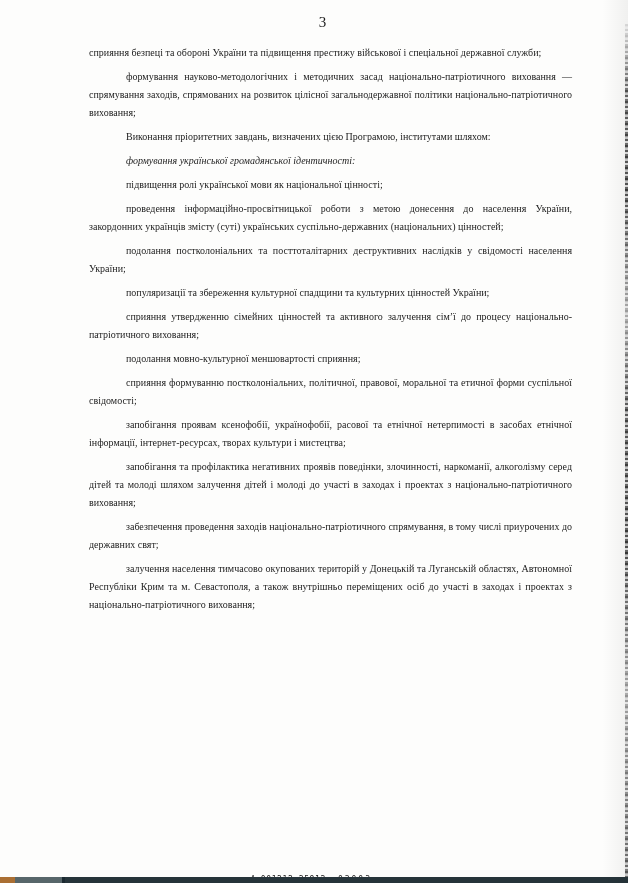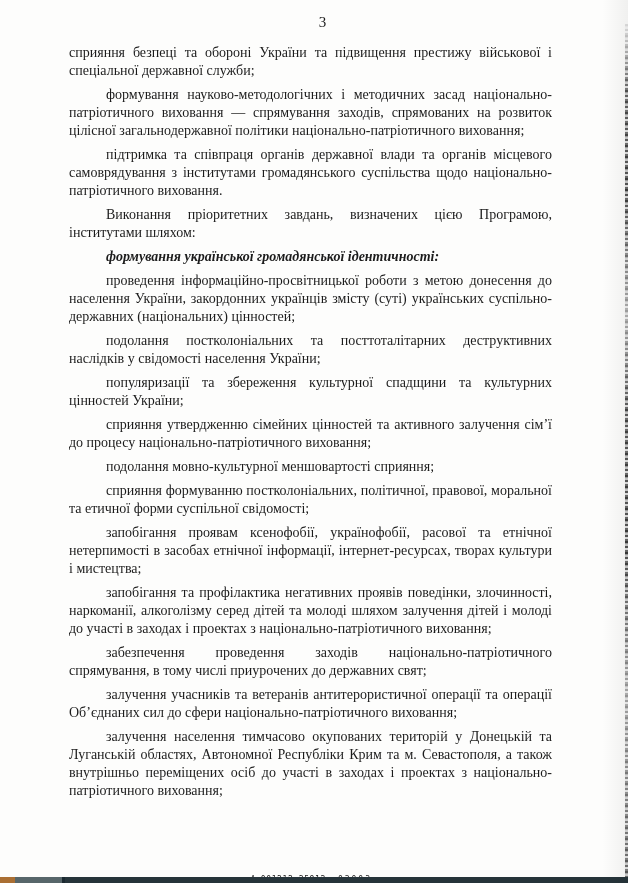--- a/index.html
+++ b/index.html
@@ -15,27 +15,27 @@
   .page::after{
     content:"";position:absolute;top:0;right:0;bottom:0;width:26px;
     background:linear-gradient(90deg,rgba(0,0,0,0) 0%,rgba(0,0,0,0.05) 100%);
     pointer-events:none;
   }
   .page-number{
     position:absolute;top:14px;left:81px;width:483px;
     text-align:center;font-size:15px;
   }
   .body-text{
-    position:absolute;top:44px;left:69px;width:483px;
-    font-size:14px;line-height:18px;text-align:justify;
+    position:absolute;top:44px;left:89px;width:483px;
+    font-size:10px;line-height:18px;text-align:justify;
     text-justify:inter-word;
   }
   .body-text p{margin:0 0 6px 0;}
   .body-text p.ind{text-indent:37px;}
-  .body-text p.em{font-style:italic;font-weight:700;}
+  .body-text p.em{font-style:italic;font-weight:400;}
   
   .barcode{position:absolute;left:250px;top:843px;width:122px;margin-top:32px;}
   .barcode-digits{
     display:flex;justify-content:space-between;
     font-family:"DejaVu Sans Mono",monospace;
     font-size:8px;line-height:10px;color:#222;
   }
   .bd-left{letter-spacing:0.6px;}
   .bd-right{letter-spacing:2px;}
   .barcode-bars{display:flex;gap:6px;height:22px;margin-top:1px;}
@@ -78,33 +78,32 @@
 </head>
 <body>
 
 <div class="page">
 
   <div class="page-number">3</div>
 
   <div class="body-text">
       <p>сприяння безпеці та обороні України та підвищення престижу військової і спеціальної державної служби;</p>
       <p class="ind">формування науково-методологічних і методичних засад національно-патріотичного виховання — спрямування заходів, спрямованих на розвиток цілісної загальнодержавної політики національно-патріотичного виховання;</p>
-      <p class="ind">підтримка та співпраця органів державної влади та органів місцевого самоврядування з інститутами громадянського суспільства щодо національно-патріотичного виховання.</p>
       <p class="ind">Виконання пріоритетних завдань, визначених цією Програмою, інститутами шляхом:</p>
       <p class="ind em">формування української громадянської ідентичності:</p>
+      <p class="ind">підвищення ролі української мови як національної цінності;</p>
       <p class="ind">проведення інформаційно-просвітницької роботи з метою донесення до населення України, закордонних українців змісту (суті) українських суспільно-державних (національних) цінностей;</p>
       <p class="ind">подолання постколоніальних та посттоталітарних деструктивних наслідків у свідомості населення України;</p>
       <p class="ind">популяризації та збереження культурної спадщини та культурних цінностей України;</p>
       <p class="ind">сприяння утвердженню сімейних цінностей та активного залучення сім’ї до процесу національно-патріотичного виховання;</p>
       <p class="ind">подолання мовно-культурної меншовартості сприяння;</p>
       <p class="ind">сприяння формуванню постколоніальних, політичної, правової, моральної та етичної форми суспільної свідомості;</p>
       <p class="ind">запобігання проявам ксенофобії, українофобії, расової та етнічної нетерпимості в засобах етнічної інформації, інтернет-ресурсах, творах культури і мистецтва;</p>
       <p class="ind">запобігання та профілактика негативних проявів поведінки, злочинності, наркоманії, алкоголізму серед дітей та молоді шляхом залучення дітей і молоді до участі в заходах і проектах з національно-патріотичного виховання;</p>
       <p class="ind">забезпечення проведення заходів національно-патріотичного спрямування, в тому числі приурочених до державних свят;</p>
-      <p class="ind">залучення учасників та ветеранів антитерористичної операції та операції Об’єднаних сил до сфери національно-патріотичного виховання;</p>
       <p class="ind">залучення населення тимчасово окупованих територій у Донецькій та Луганській областях, Автономної Республіки Крим та м. Севастополя, а також внутрішньо переміщених осіб до участі в заходах і проектах з національно-патріотичного виховання;</p>
     </div>
 
   <div class="barcode">
     <div class="barcode-digits">
       <span class="bd-left">4 001212 25912</span>
       <span class="bd-right">03003</span>
     </div>
     <div class="barcode-bars">
       <div class="bars bars-a"></div>

